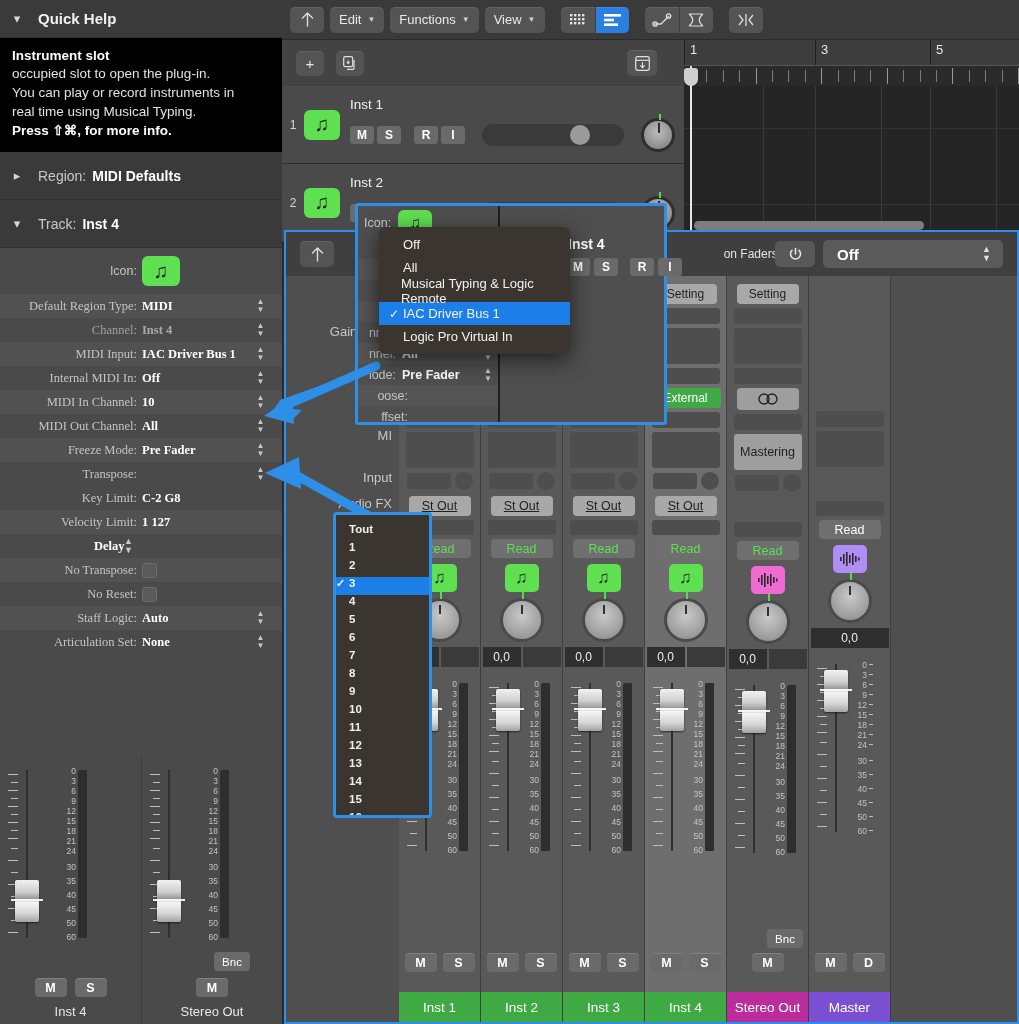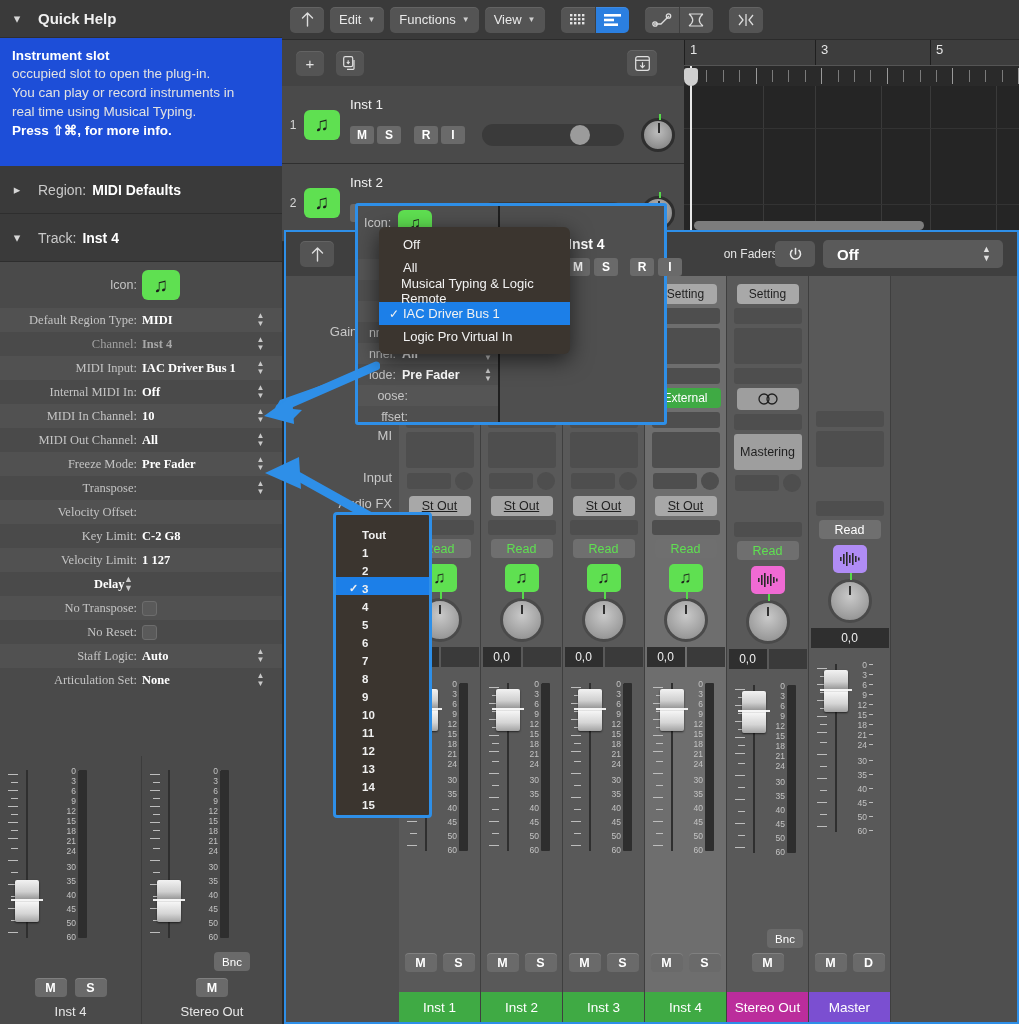--- a/index.html
+++ b/index.html
@@ -12,21 +12,21 @@
   
   #inspector { position:absolute; left:0; top:0; width:282px; height:1024px; background:#4a4a4a; }
   .insp-header {
     height:38px; background:#3a3a3a; display:flex; align-items:center;
     padding-left:10px; border-bottom:1px solid #2e2e2e; gap:14px;
   }
   .insp-header .tri { color:#d6d6d6; font-size:13px; width:14px; text-align:center; }
   .insp-header .htitle { color:#f0f0f0; font-size:15px; font-weight:bold; }
   .insp-header .hlabel { color:#c9c9c9; font-size:14px; font-weight:normal;}
   .insp-header .hval { color:#ffffff; font-size:14px; font-weight:bold; margin-left:-8px;}
-  #qh-body { background:#1d4ed8; padding:10px 12px 26px 12px; }
+  #qh-body { background:#000000; padding:10px 12px 12px 12px; }
   #qh-body .qh-title { color:#fff; font-size:13.5px; font-weight:bold; margin-bottom:1px; }
   #qh-body .qh-text { color:#e2e2e2; font-size:13.5px; line-height:19px; }
   #qh-body .qh-press { color:#fff; font-size:13.5px; font-weight:bold; line-height:19px;}
 
   .field-row { height:24px; display:flex; align-items:center; position:relative;font-family:Liberation Serif, serif; }
   .field-row.alt { background:#515151; }
   .f-label { width:142px; text-align:right; color:#c4c4c4; font-size:12.5px; padding-right:5px; }
   .f-label.dim { color:#a0a0a0; }
   .f-value { color:#ffffff; font-size:12.5px; font-weight:bold; }
   .f-value.dim { color:#a8a8a8; font-weight:bold;}
@@ -150,22 +150,22 @@
     display:flex;align-items:center;justify-content:center;}
 
   
   .popup{position:absolute;background:#3b352f;border-radius:6px;box-shadow:0 6px 22px rgba(0,0,0,.6);
          padding:6px 0;z-index:60;}
   .pitem{height:23px;display:flex;align-items:center;color:#f2f2f2;font-size:13px;padding:0 14px 0 10px;}
   .pitem .ck{width:14px;font-size:12px;}
   .pitem.sel{background:#1c7fe8;}
 
   .numpop{position:absolute;background:#3b352f;border:3px solid #2e8fe8;border-radius:4px;z-index:70;}
-  .nitem{height:18px;display:flex;align-items:flex-end;color:#f0f0f0;font-size:11.5px;
-    font-weight:bold;padding-left:13px;}
+  .nitem{height:18px;display:flex;align-items:flex-start;color:#f0f0f0;font-size:11.5px;
+    font-weight:bold;padding-left:0;}
   .nitem .ck{width:13px;font-size:11px;}
   .nitem.sel{background:#1c7fe8;}
 
   
   .bluebox{position:absolute;border:3px solid #2e8fe8;border-radius:3px;z-index:50;pointer-events:none;}
   .arrowsvg{position:absolute;z-index:55;pointer-events:none;}
 </style>
 </head>
 <body>
 
@@ -257,24 +257,20 @@
           <span>▼</span>
         </div>
       </div>
       <div class="field-row">
         <div class="f-label">Transpose:</div>
         <div class="f-value"></div>
         <div class="stepper">
           <span>▲</span>
           <span>▼</span>
         </div>
-      </div>
-      <div class="field-row alt">
-        <div class="f-label">Velocity Offset:</div>
-        <div class="f-value"></div>
       </div>
       <div class="field-row">
         <div class="f-label">Key Limit:</div>
         <div class="f-value">C-2  G8</div>
       </div>
       <div class="field-row alt">
         <div class="f-label">Velocity Limit:</div>
         <div class="f-value">1   127</div>
       </div>
       <div class="field-row">

